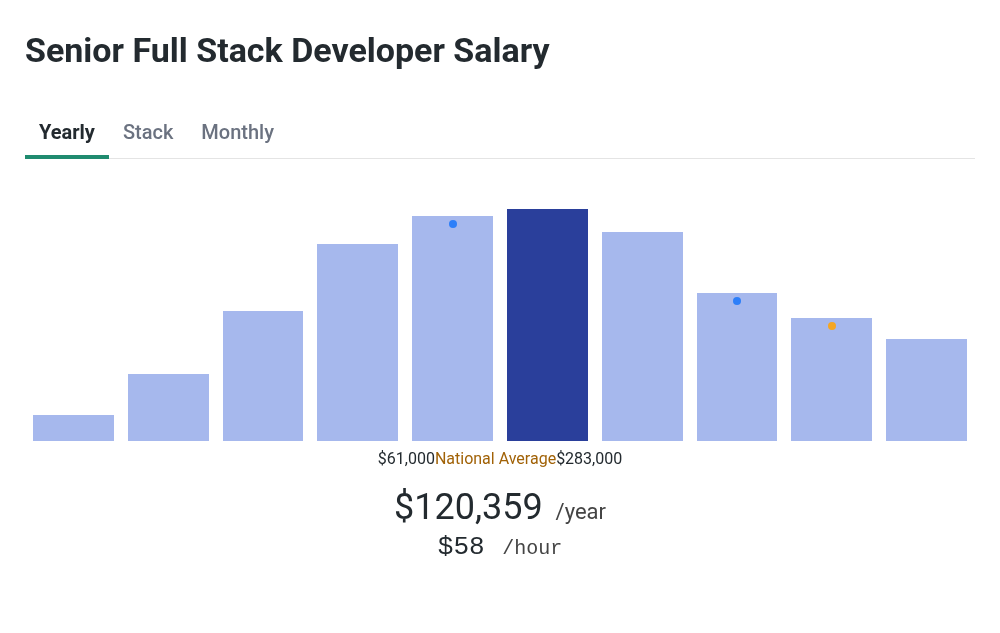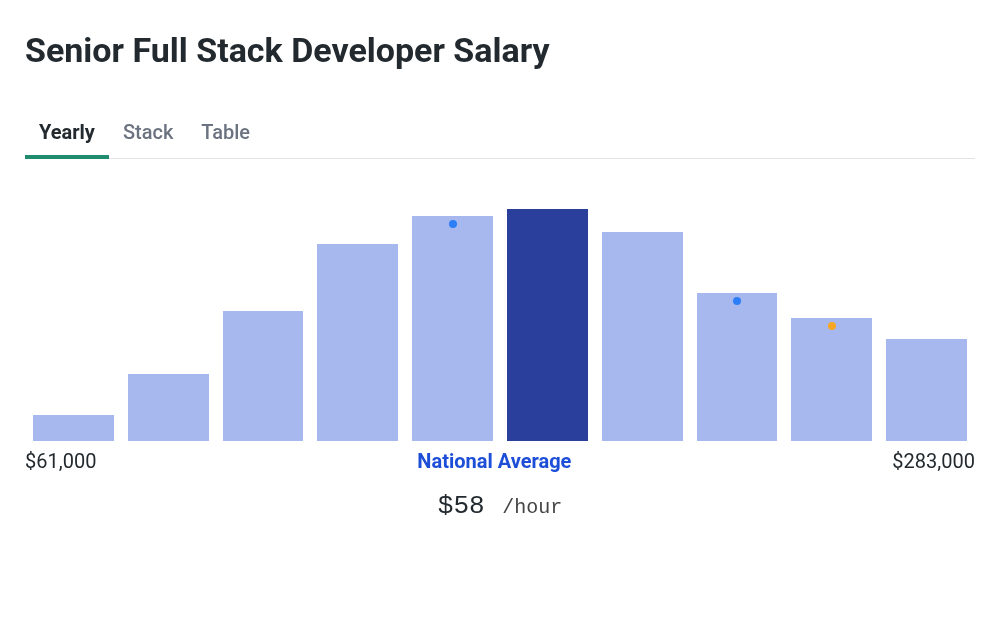--- a/index.html
+++ b/index.html
@@ -71,28 +71,28 @@
       left: 50%;
       transform: translate(-50%, 0);
       width: 8px;
       height: 8px;
       border-radius: 50%;
     }
     .dot.blue { background: #2d7ff9; }
     .dot.orange { background: #f5a623; }
     .axis-row {
       display: flex;
-      justify-content: space-between;
+      justify-content: center;
       align-items: baseline;
       margin-top: 8px;
-      font-size: 20px;
+      font-size: 16px;
       color: #232a2f;
     }
     .axis-left, .axis-right { font-weight: 400; }
-    .axis-center { font-weight: 700; color: #1d4ed8; }
+    .axis-center { font-weight: 400; color: #a16207; }
     .summary {
       text-align: center;
       margin-top: 18px;
     }
     .summary-line1 {
       font-size: 36px;
       font-weight: 400;
       color: #232a2f;
     }
     .summary-line1 .unit {
@@ -114,21 +114,21 @@
     }
   </style>
 </head>
 <body>
 
 <h1 class="title">Senior Full Stack Developer Salary</h1>
 
 <div class="tabs">
   <div class="tab active">Yearly</div>
   <div class="tab">Stack</div>
-  <div class="tab">Table</div>
+  <div class="tab">Monthly</div>
 </div>
 
 <div class="chart-area">
   <div class="bars" id="bars">
       <div class="bar" style="height: 11%;"></div>
       <div class="bar" style="height: 29%;"></div>
       <div class="bar" style="height: 56%;"></div>
       <div class="bar" style="height: 85%;"></div>
       <div class="bar" style="height: 97%;">
         <span class="dot blue"></span>
@@ -142,18 +142,22 @@
         <span class="dot orange"></span>
       </div>
       <div class="bar" style="height: 44%;"></div>
     </div>
   <div class="axis-row">
     <span class="axis-left">$61,000</span>
     <span class="axis-center">National Average</span>
     <span class="axis-right">$283,000</span>
   </div>
   <div class="summary">
+    <div class="summary-line1">
+      <span>$120,359</span>
+      <span class="unit">/year</span>
+    </div>
     <div class="summary-line2">
       <span>$58</span>
       <span class="unit">/hour</span>
     </div>
   </div>
 </div>
 
 </body></html>

